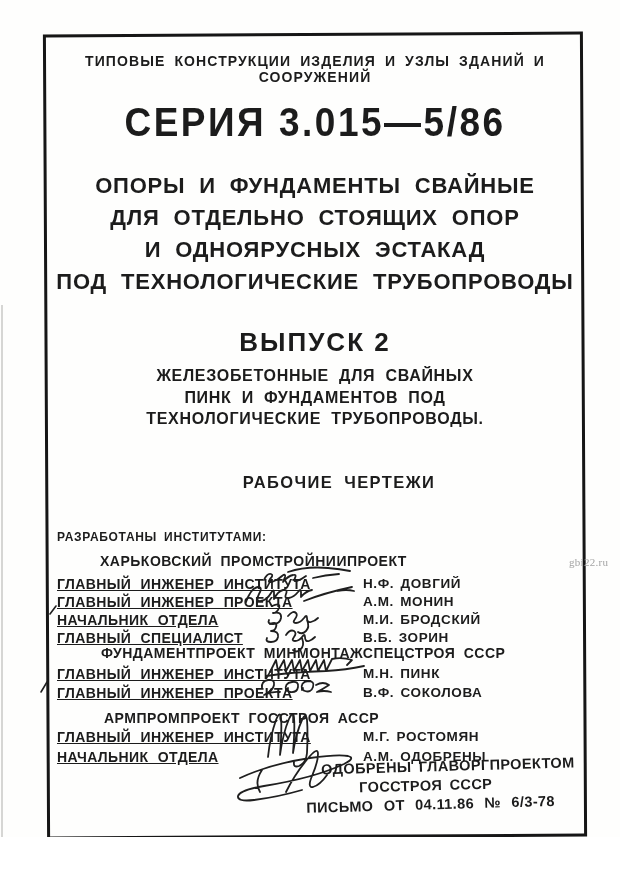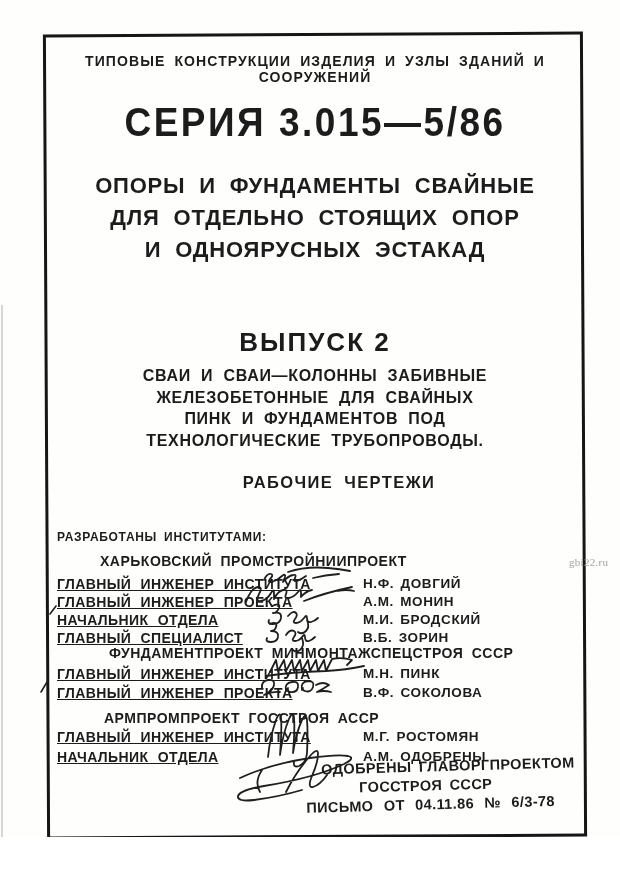--- a/index.html
+++ b/index.html
@@ -23,21 +23,21 @@
   .centered{left:45px;width:540px;text-align:center;}
   .category{top:53px;font-size:14px;letter-spacing:1.1px;word-spacing:4px;}
   .series{top:99px;font-size:37px;letter-spacing:2.5px;transform:scaleY(1.12);transform-origin:top center;}
   .doc-title{top:170px;font-size:22px;line-height:32px;letter-spacing:0.8px;word-spacing:7px;}
   .issue-title{top:327px;font-size:26px;letter-spacing:2px;}
   .issue-lines{top:365px;font-size:16px;line-height:21.5px;letter-spacing:0.7px;word-spacing:5px;}
   .working{top:473px;font-size:16.5px;letter-spacing:1.4px;word-spacing:5px;padding-left:24px;}
   .developed{top:530px;left:57px;font-size:12px;letter-spacing:0.7px;word-spacing:3px;}
   .inst{font-size:14px;letter-spacing:0.5px;word-spacing:4px;white-space:nowrap;}
   .inst1{top:553px;left:100px;}
-  .inst2{top:645px;left:109px;}
+  .inst2{top:645px;left:101px;}
   .inst3{top:710px;left:104px;}
   .role{left:57px;font-size:14px;letter-spacing:0.4px;word-spacing:5px;white-space:nowrap;text-decoration:underline;}
   .person{left:363px;font-size:13.5px;letter-spacing:0.6px;word-spacing:2px;white-space:nowrap;}
   .approval{
     left:300px;top:762px;width:280px;
     transform:rotate(-1.6deg);transform-origin:left top;
     font-size:14.5px;letter-spacing:0.4px;word-spacing:3px;
   }
   .approval .l1{padding-left:21px;white-space:nowrap;}
   .approval .l2{text-align:center;width:250px;margin-top:3px;}
@@ -68,26 +68,26 @@
   <div class="frame"></div>
 
   <div class="abs centered category">ТИПОВЫЕ КОНСТРУКЦИИ ИЗДЕЛИЯ И УЗЛЫ ЗДАНИЙ И СООРУЖЕНИЙ</div>
 
   <div class="abs centered series">СЕРИЯ 3.015—5/86</div>
 
   <div class="abs centered doc-title">
     <div>ОПОРЫ И ФУНДАМЕНТЫ СВАЙНЫЕ</div>
     <div>ДЛЯ ОТДЕЛЬНО СТОЯЩИХ ОПОР</div>
     <div>И ОДНОЯРУСНЫХ ЭСТАКАД</div>
+    <div>ПОД ТЕХНОЛОГИЧЕСКИЕ ТРУБОПРОВОДЫ</div>
   </div>
 
   <div class="abs centered issue-title">ВЫПУСК 2</div>
 
   <div class="abs centered issue-lines">
-    <div>СВАИ И СВАИ—КОЛОННЫ ЗАБИВНЫЕ</div>
     <div>ЖЕЛЕЗОБЕТОННЫЕ ДЛЯ СВАЙНЫХ</div>
     <div>ПИНК И ФУНДАМЕНТОВ ПОД</div>
     <div>ТЕХНОЛОГИЧЕСКИЕ ТРУБОПРОВОДЫ.</div>
   </div>
 
   <div class="abs centered working">РАБОЧИЕ ЧЕРТЕЖИ</div>
 
   <div class="abs developed">РАЗРАБОТАНЫ ИНСТИТУТАМИ:</div>
 
   <div class="abs inst inst1">ХАРЬКОВСКИЙ ПРОМСТРОЙНИИПРОЕКТ</div>

